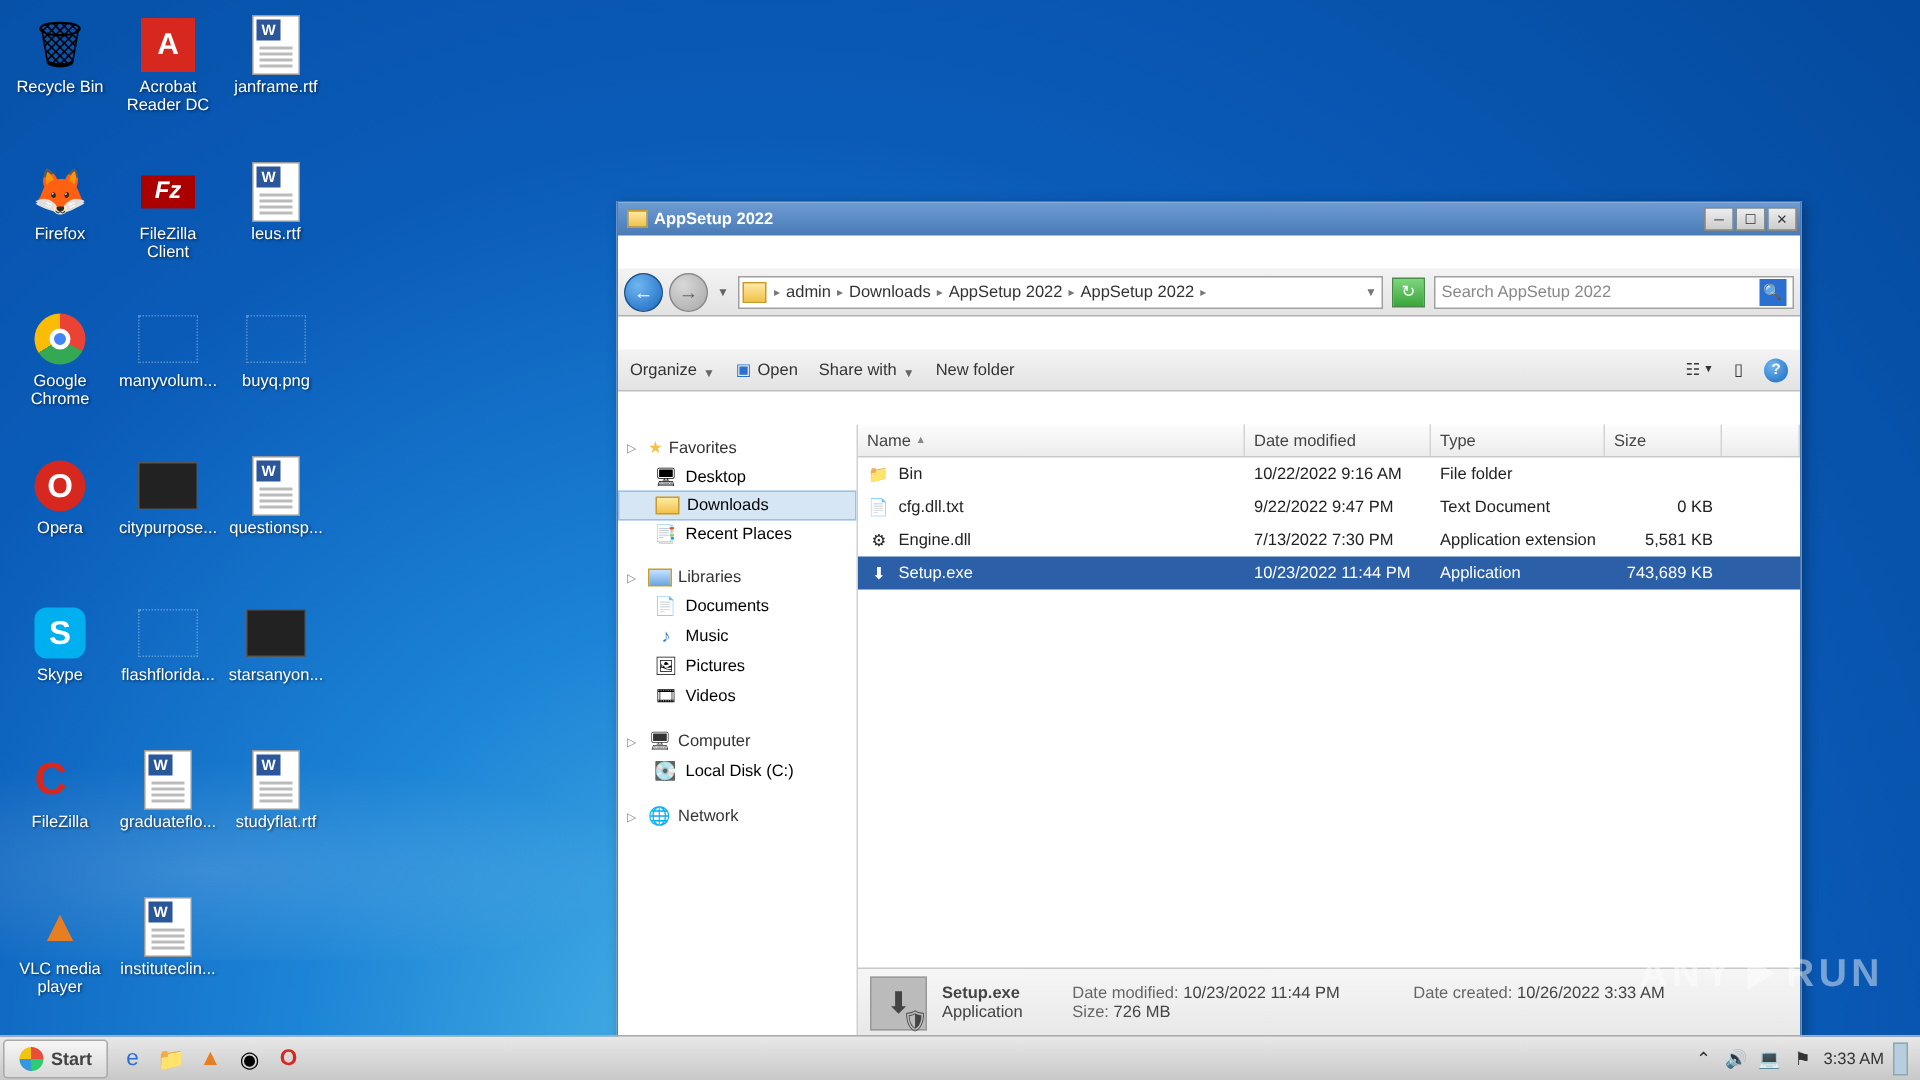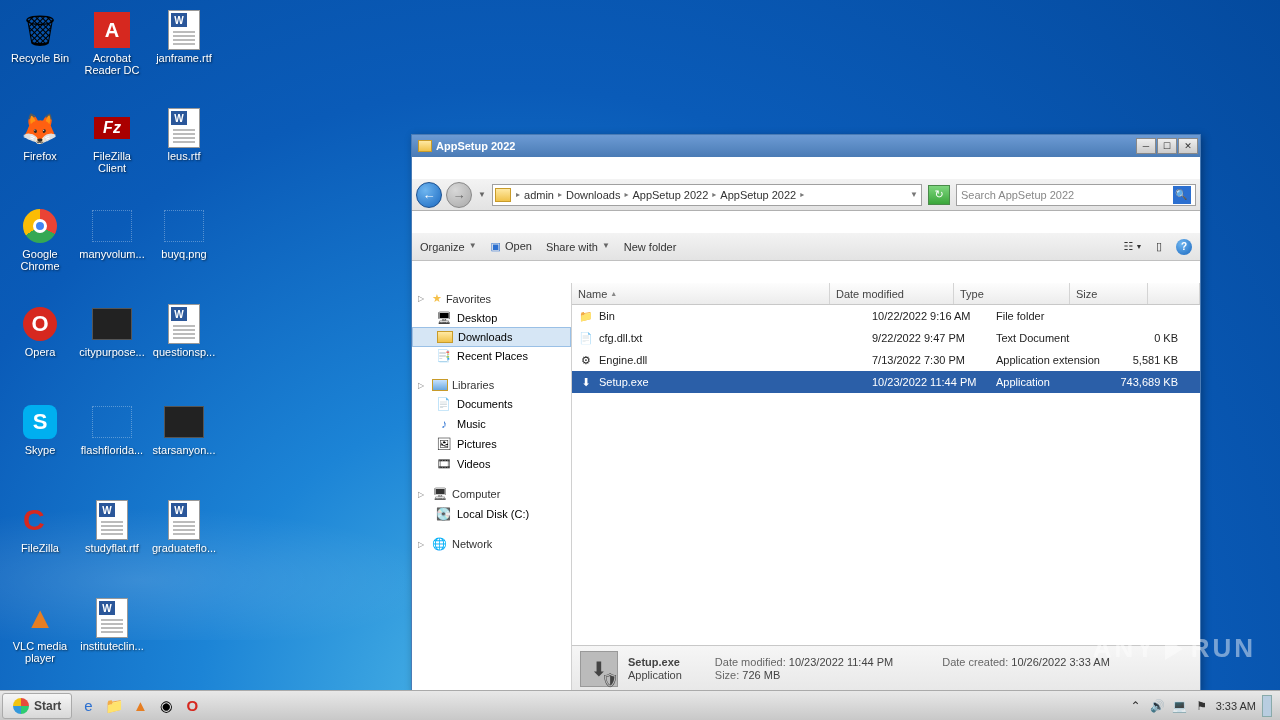--- a/index.html
+++ b/index.html
@@ -32,21 +32,21 @@
 .navdrop { width:12px; font-size:8px; color:#666; text-align:center; }
 .addr { flex:1; height:22px; background:#fff; border:1px solid #a0a0a0; display:flex; align-items:center; font-size:11px; padding:0 2px; }
 .addr .foldic2 { width:16px; height:14px; background:linear-gradient(#ffe9a3,#f0c24a); border:1px solid #c89b2a; margin-right:4px; }
 .crumb { padding:0 3px; color:#333; cursor:default; }
 .csep { color:#777; font-size:8px; padding:0 1px; }
 .refresh { width:22px; height:20px; border:1px solid #4a8a4a; background:linear-gradient(#7ed67e,#3aa63a); color:#fff; display:flex; align-items:center; justify-content:center; font-size:11px; margin:0 2px; }
 .searchbox { width:240px; height:22px; background:#fff; border:1px solid #a0a0a0; display:flex; align-items:center; font-size:11px; padding:0 4px; color:#888; }
 .searchbox .mag { margin-left:auto; width:18px; height:18px; background:#2b6fd0; color:#fff; display:flex; align-items:center; justify-content:center; font-size:10px; }
 
 .toolbar { height:28px; background:linear-gradient(#f3f3f3,#e3e3e3); border-bottom:1px solid #c0c0c0; display:flex; align-items:center; padding:0 8px; gap:14px; font-size:11px; color:#333; }
-.tbtn { display:flex; align-items:flex-start; gap:4px; cursor:default; }
+.tbtn { display:flex; align-items:flex-end; gap:4px; cursor:default; }
 .tbtn .drop { font-size:8px; color:#666; }
 .toolbar .right { margin-left:auto; display:flex; gap:8px; align-items:center; }
 .viewic, .paneic, .helpic { width:18px; height:16px; display:flex; align-items:center; justify-content:center; }
 .helpic { width:16px; height:16px; border-radius:50%; background:radial-gradient(circle at 35% 30%,#6fb6f0,#1a68c0); color:#fff; font-size:10px; font-weight:bold; }
 
 .body { flex:1; display:flex; min-height:0; }
 .navpane { width:160px; background:#fff; border-right:1px solid #d0d0d0; font-size:11px; padding:6px 0; overflow:hidden; }
 .ngroup { margin-bottom:10px; }
 .ngrp-h { display:flex; align-items:center; gap:4px; padding:3px 6px; color:#333; }
 .ngrp-h .expic { font-size:8px; color:#888; width:10px; }
@@ -62,21 +62,21 @@
 .col.date { width:124px; }
 .col.type { width:116px; }
 .col.size { width:78px; justify-content:flex-start; }
 .sorta { font-size:7px; color:#888; }
 
 .rows { flex:1; overflow:auto; }
 .row { height:22px; display:flex; align-items:center; font-size:11px; color:#222; cursor:default; }
 .row.sel { background:#2b5fa8; color:#fff; }
 .rc { padding:0 6px; overflow:hidden; white-space:nowrap; }
 .rc.name { width:258px; display:flex; align-items:center; gap:5px; }
-.rc.date { width:124px;margin-left:36px; }
+.rc.date { width:124px; }
 .rc.type { width:116px; }
 .rc.size { width:78px; text-align:right; }
 .fic { width:16px; height:14px; display:inline-flex; align-items:center; justify-content:center; }
 
 .details { height:46px; border-top:1px solid #c8c8c8; background:linear-gradient(#f6f6f6,#e8e8e8); display:flex; align-items:center; padding:4px 8px; gap:10px; font-size:11px; color:#444; }
 .details .bigic { width:38px; height:36px; background:#bbb; border:1px solid #999; display:flex; align-items:center; justify-content:center; font-size:20px; position:relative; }
 .details .bigic::after { content:"🛡"; position:absolute; bottom:-2px; right:-2px; font-size:14px; }
 .detgrid { display:grid; grid-template-columns:auto auto auto auto; column-gap:16px; row-gap:1px; }
 .detgrid .k { color:#666;margin-left:17px; }
 
@@ -190,27 +190,27 @@
       <div class="di">
         <div class="ic">
           <div style="width:34px;height:34px;color:#d6281f;font-weight:bold;font-size:30px">C</div>
         </div>
         <div class="lbl">FileZilla</div>
       </div>
       <div class="di">
         <div class="ic">
           <div class="wordic"></div>
         </div>
+        <div class="lbl">graduateflo...</div>
+      </div>
+      <div class="di">
+        <div class="ic">
+          <div class="wordic"></div>
+        </div>
         <div class="lbl">studyflat.rtf</div>
-      </div>
-      <div class="di">
-        <div class="ic">
-          <div class="wordic"></div>
-        </div>
-        <div class="lbl">graduateflo...</div>
       </div>
       <div class="di">
         <div class="ic">
           <div style="color:#e67e22;font-size:30px">▲</div>
         </div>
         <div class="lbl">VLC media player</div>
       </div>
       <div class="di">
         <div class="ic">
           <div class="wordic"></div>

